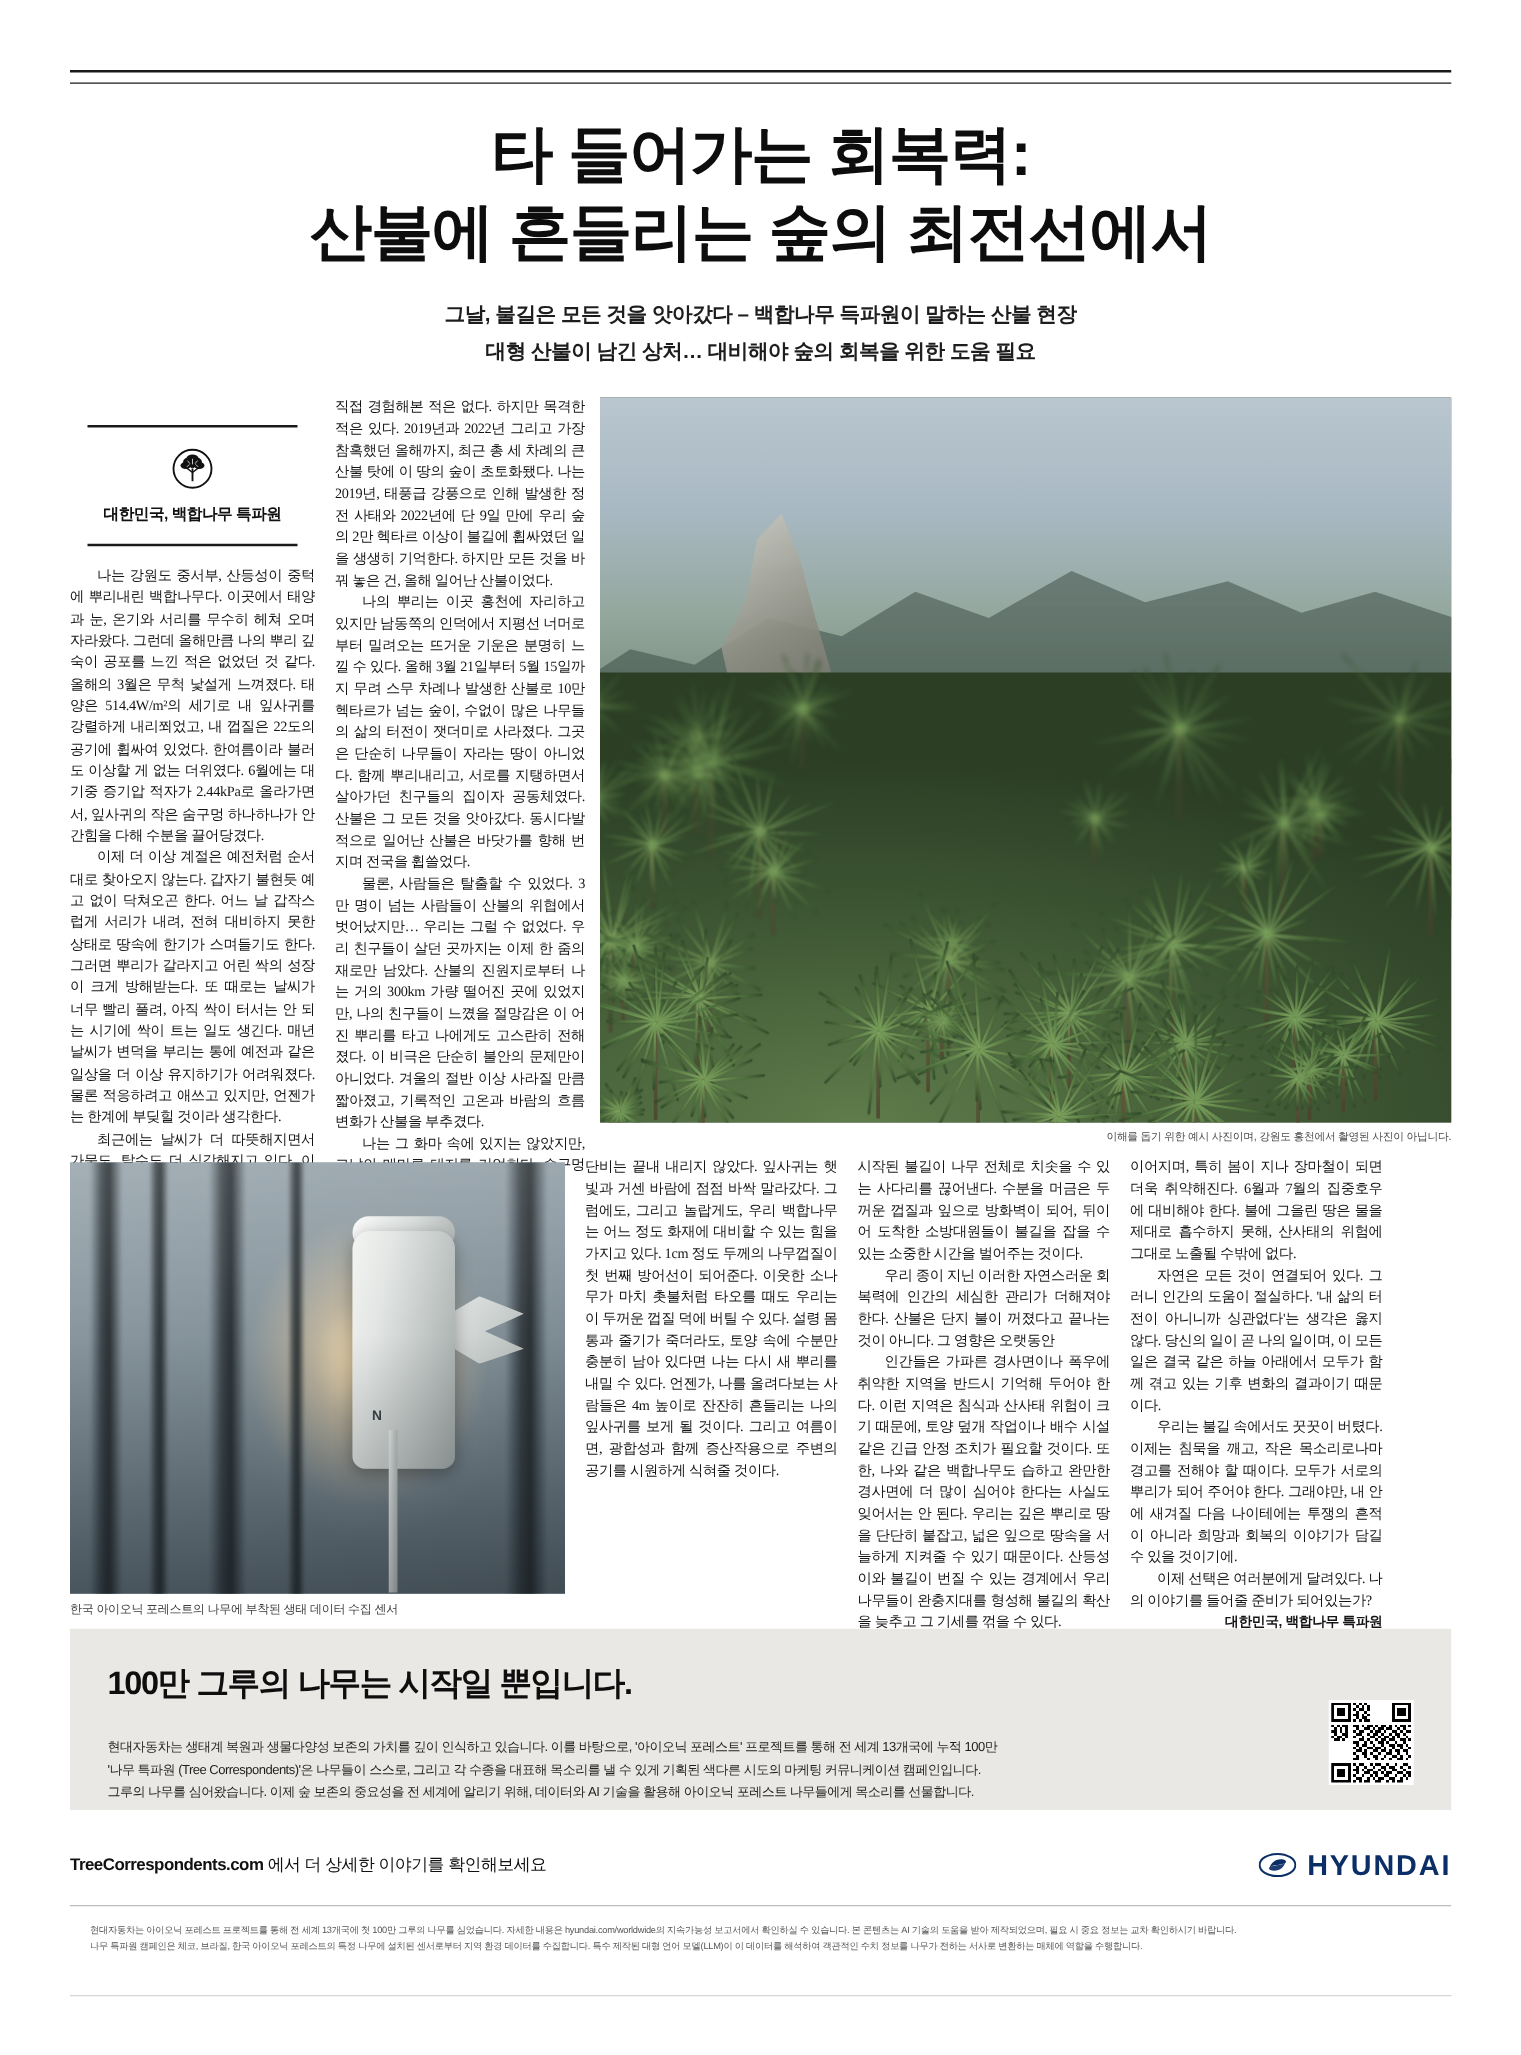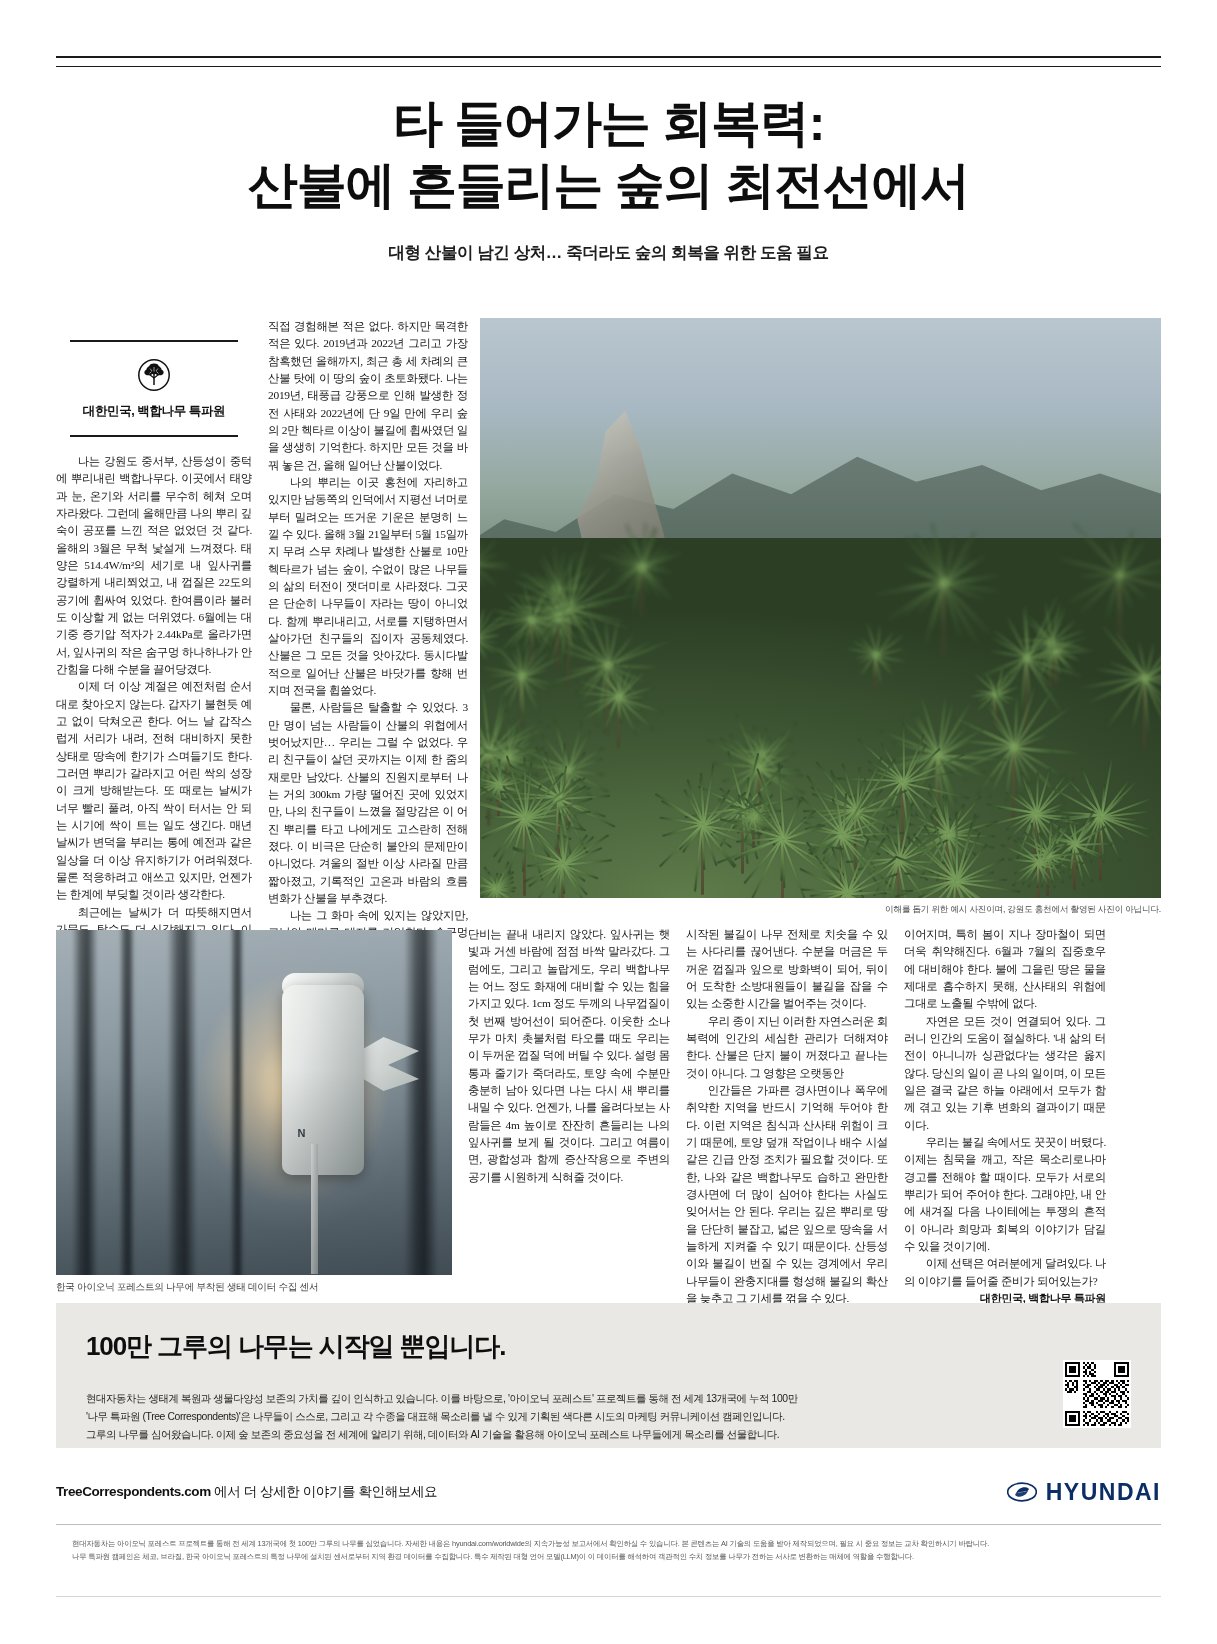--- a/index.html
+++ b/index.html
@@ -337,21 +337,22 @@
 
   <div class="rule-top-outer"></div>
   <div class="rule-top-inner"></div>
 
   <div class="masthead">
     <h1 class="headline">
       <span>타 들어가는 회복력:</span>
       <span class="l2">산불에 흔들리는 숲의 최전선에서</span>
     </h1>
     <div class="deck">
-      <span>대형 산불이 남긴 상처… 죽더라도 숲의 회복을 위한 도움 필요</span>
+      <span>그날, 불길은 모든 것을 앗아갔다 – 백합나무 득파원이 말하는 산불 현장</span>
+      <span>대형 산불이 남긴 상처… 대비해야 숲의 회복을 위한 도움 필요</span>
     </div>
   </div>
 
   <div class="band-top">
 
     <div class="col" id="col1">
       <div class="byline-block">
         <div class="byline-rule-a"></div>
         <svg class="tree-logo" width="34" height="34" viewBox="0 0 34 34">
           <circle cx="17" cy="17" r="15.2" fill="none" stroke="#111" stroke-width="1.5"></circle>

